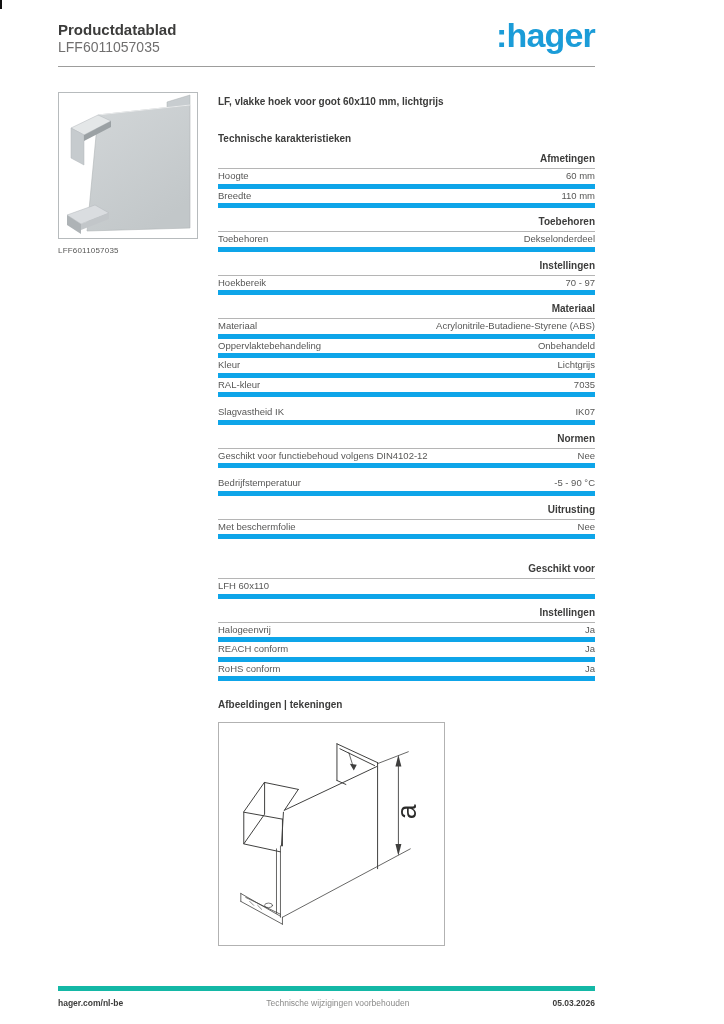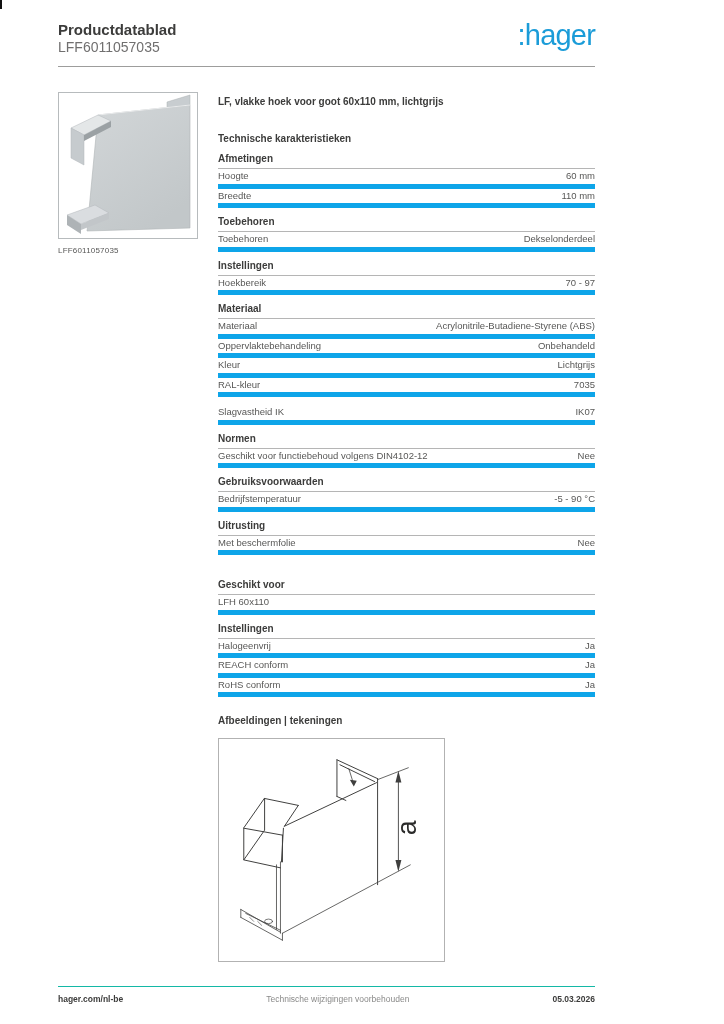--- a/index.html
+++ b/index.html
@@ -10,56 +10,56 @@
   }
   .page{position:relative;width:644px;height:1024px;}
   .scan-artifact{position:absolute;left:0;top:0;width:2px;height:9px;background:#111;}
   .content{padding:0 49px 0 58px;position:relative;}
 
   
   .doc-header{position:relative;padding-top:21px;}
   .doc-type{font-size:15px;font-weight:bold;color:#3c3c3b;line-height:18px;}
   .doc-ref{font-size:14px;color:#706f6f;line-height:17px;}
   .brand-logo{
-    position:absolute;right:0;top:20px;font-size:29px;font-weight:normal;
+    position:absolute;right:0;top:20px;font-size:34px;font-weight:bold;
     color:var(--brand,#1b9cd8);letter-spacing:-0.8px;line-height:30px;
   }
   .header-rule{border:none;border-top:1px solid #9d9d9c;margin:10px 0 0 0;}
 
   
   .main{display:flex;margin-top:25px;align-items:flex-start;}
   .left-col{width:140px;flex:0 0 140px;margin-right:20px;}
   .photo-box{width:138px;height:145px;border:1px solid #b7bbbd;background:#fff;}
   .photo-caption{margin-top:7px;font-size:8px;color:#575756;letter-spacing:0.2px;}
   .right-col{flex:1;min-width:0;}
 
   .product-title{font-size:10px;font-weight:bold;color:#3c3c3b;line-height:12px;margin:4px 0 0 0;}
   .tech-heading{font-size:10px;font-weight:bold;color:#3c3c3b;line-height:12px;margin:25px 0 0 0;}
 
   
   .spec-section{margin-top:8px;}
   .spec-section.extra-gap{margin-top:24px;}
   .sec-heading{
     font-size:10px;font-weight:bold;color:#3c3c3b;line-height:12px;
-    margin:0;padding:0 0 3px 0;border-bottom:1px solid #b5b5b5;
+    margin:0;padding:0 0 3px 0;border-bottom:1px solid #b5b5b5;text-align:right;
   }
   .spec-row{
     display:flex;justify-content:space-between;align-items:baseline;
     font-size:9.5px;color:#575756;line-height:10.5px;
     padding:2px 0 2px 0;border-bottom:5px solid #0ea5e9;
   }
   .spec-row .lbl{text-align:left;white-space:nowrap;}
   .spec-row .val{text-align:right;white-space:nowrap;margin-left:12px;}
 
   
   .drawings-heading{font-size:10px;font-weight:bold;color:#3c3c3b;line-height:12px;margin:18px 0 0 0;}
   .drawing-box{margin-top:11px;width:225px;height:222px;border:1px solid #b2b2b2;background:#fff;}
 
   
-  .doc-footer{position:absolute;left:58px;right:49px;top:986px;border-top:1px solid #14b8a6;}
+  .doc-footer{position:absolute;left:58px;right:49px;top:986px;border-top:5px solid #14b8a6;}
   .footer-row{display:flex;justify-content:space-between;align-items:baseline;padding-top:7px;}
   .footer-left{font-size:8.5px;font-weight:bold;color:#3c3c3b;text-decoration:none;}
   .footer-center{font-size:8.5px;color:#8a8a89;}
   .footer-right{font-size:8.5px;font-weight:bold;color:#3c3c3b;}
 </style>
 </head>
 <body>
 
 <div class="page">
   <div class="scan-artifact"></div>
@@ -175,21 +175,20 @@
     <h3 class="sec-heading">Normen</h3>
     <div class="rows">
   <div class="spec-row">
     <span class="lbl">Geschikt voor functiebehoud volgens DIN4102-12</span>
     <span class="val">Nee</span>
   </div>
 </div>
   </section>
 
   <section class="spec-section">
-    <h3 class="sec-heading">Gebruiksvoorwaarden</h3>
     <div class="rows">
   <div class="spec-row">
     <span class="lbl">Bedrijfstemperatuur</span>
     <span class="val">-5 - 90 °C</span>
   </div>
 </div>
   </section>
 
   <section class="spec-section">
     <h3 class="sec-heading">Uitrusting</h3>

